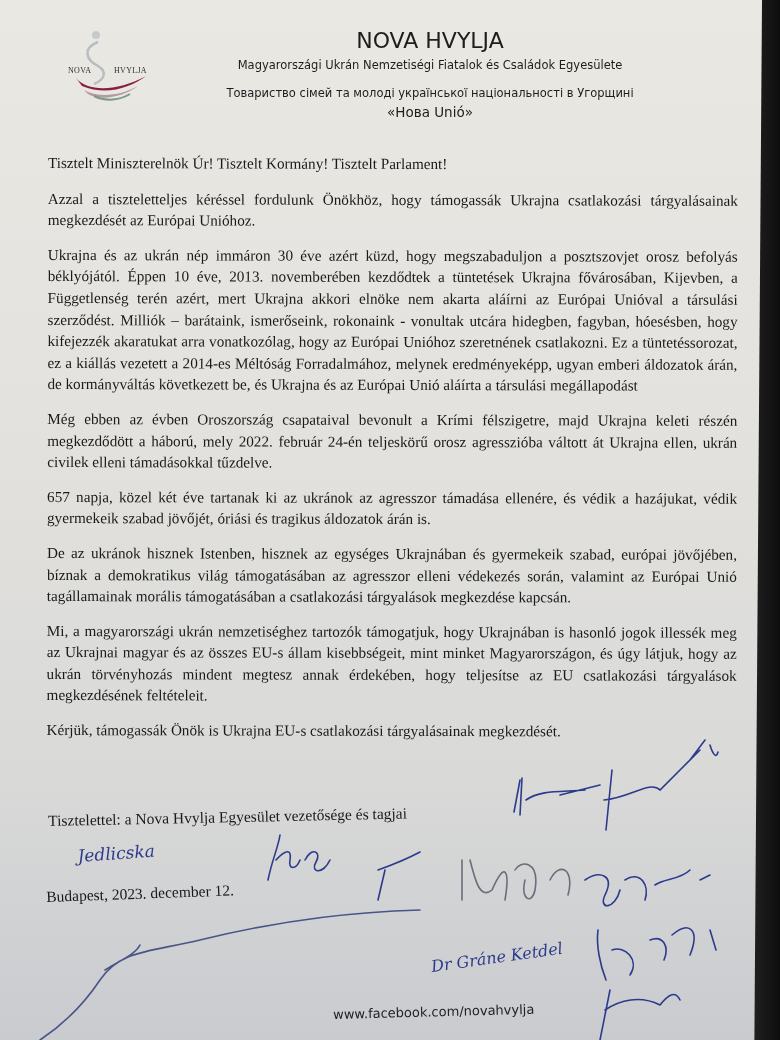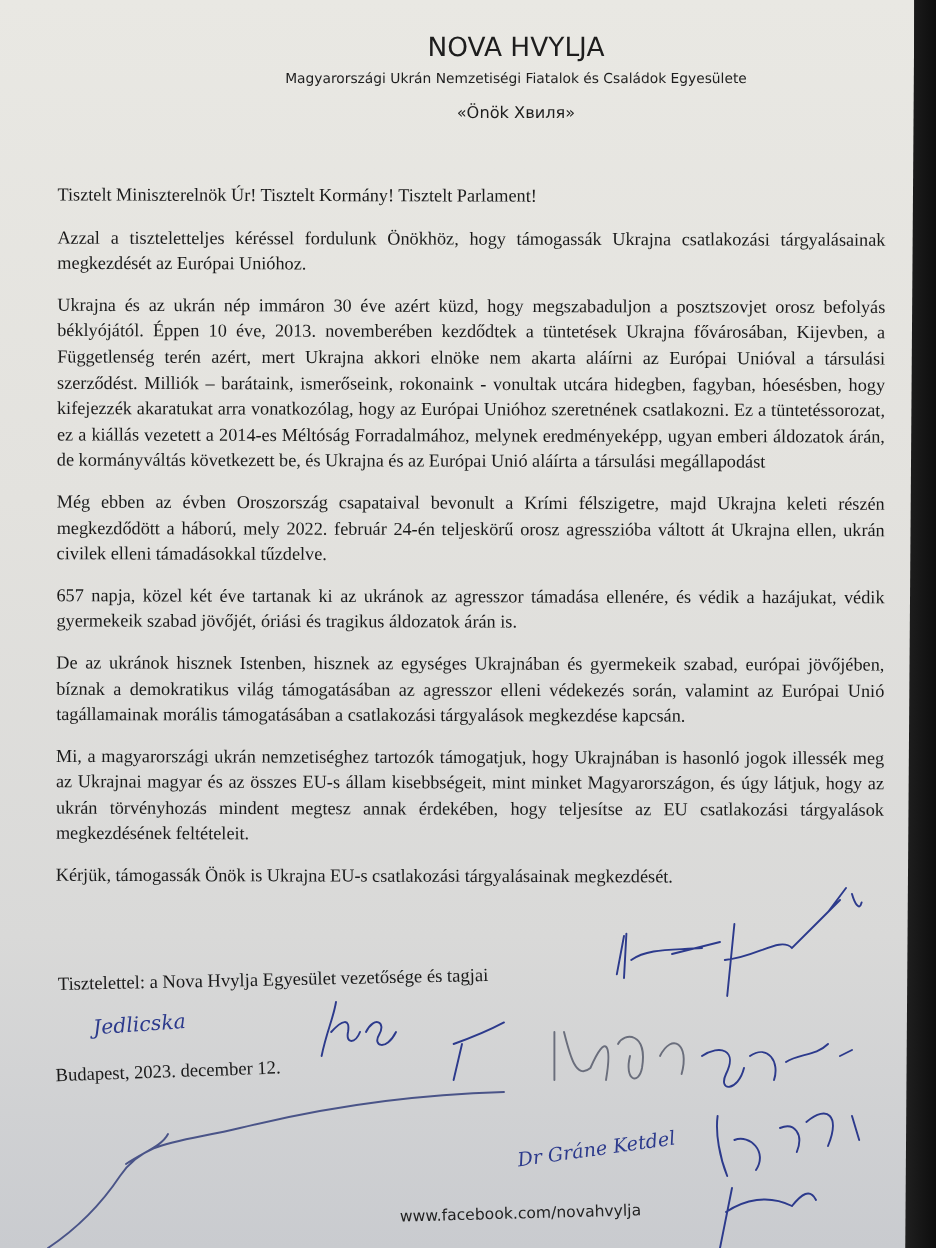--- a/index.html
+++ b/index.html
@@ -37,25 +37,37 @@
   .signatures { position: absolute; left: 0; top: 0; width: 780px; height: 1040px; pointer-events: none; }
   .sig-text { font-family: "DejaVu Serif", serif; font-style: italic; fill: #2c3a8c; }
 </style>
 </head>
 <body>
 
 <div class="dark-edge"></div>
 
 <div class="paper">
 
+  <div class="logo">
+    <svg width="110" height="80" viewBox="0 0 110 80">
+      <circle cx="28" cy="9" r="4" fill="#c7cacd"></circle>
+      <path d="M30 16 C 14 22, 18 34, 30 40 C 40 46, 36 54, 26 58" stroke="#b9bcc0" stroke-width="2.5" fill="none"></path>
+      <path d="M8 52 C 20 66, 48 66, 78 50 C 62 62, 38 70, 14 60 Z" fill="#8b1e3f"></path>
+      <path d="M16 64 C 30 72, 52 70, 70 60 C 56 70, 34 76, 20 68 Z" fill="#b39aa3"></path>
+      <path d="M26 70 C 38 76, 52 74, 62 68" stroke="#7a9a8a" stroke-width="2" fill="none"></path>
+    </svg>
+    <span class="logo-text" style="left:0;">NOVA</span>
+    <span class="logo-text" style="left:46px;">HVYLJA</span>
+  </div>
 
   <div class="header-block">
     <div class="org-name">NOVA HVYLJA</div>
     <div class="org-hu">Magyarországi Ukrán Nemzetiségi Fiatalok és Családok Egyesülete</div>
-    <div class="org-ua-name">«Önök Хвиля»</div>
+    <div class="org-ua">Товариство сімей та молоді української національності в Угорщині</div>
+    <div class="org-ua-name">«Нова Unió»</div>
   </div>
 
   <div class="body-text">
     <p class="greeting">Tisztelt Miniszterelnök Úr! Tisztelt Kormány! Tisztelt Parlament!</p>
     <p>Azzal a tiszteletteljes kéréssel fordulunk Önökhöz, hogy támogassák Ukrajna csatlakozási tárgyalásainak megkezdését az Európai Unióhoz.</p>
     <p>Ukrajna és az ukrán nép immáron 30 éve azért küzd, hogy megszabaduljon a posztszovjet orosz befolyás béklyójától. Éppen 10 éve, 2013. novemberében kezdődtek a tüntetések Ukrajna fővárosában, Kijevben, a Függetlenség terén azért, mert Ukrajna akkori elnöke nem akarta aláírni az Európai Unióval a társulási szerződést. Milliók – barátaink, ismerőseink, rokonaink - vonultak utcára hidegben, fagyban, hóesésben, hogy kifejezzék akaratukat arra vonatkozólag, hogy az Európai Unióhoz szeretnének csatlakozni. Ez a tüntetéssorozat, ez a kiállás vezetett a 2014-es Méltóság Forradalmához, melynek eredményeképp, ugyan emberi áldozatok árán, de kormányváltás következett be, és Ukrajna és az Európai Unió aláírta a társulási megállapodást</p>
     <p>Még ebben az évben Oroszország csapataival bevonult a Krími félszigetre, majd Ukrajna keleti részén megkezdődött a háború, mely 2022. február 24-én teljeskörű orosz agresszióba váltott át Ukrajna ellen, ukrán civilek elleni támadásokkal tűzdelve.</p>
     <p>657 napja, közel két éve tartanak ki az ukránok az agresszor támadása ellenére, és védik a hazájukat, védik gyermekeik szabad jövőjét, óriási és tragikus áldozatok árán is.</p>
     <p>De az ukránok hisznek Istenben, hisznek az egységes Ukrajnában és gyermekeik szabad, európai jövőjében, bíznak a demokratikus világ támogatásában az agresszor elleni védekezés során, valamint az Európai Unió tagállamainak morális támogatásában a csatlakozási tárgyalások megkezdése kapcsán.</p>
     <p>Mi, a magyarországi ukrán nemzetiséghez tartozók támogatjuk, hogy Ukrajnában is hasonló jogok illessék meg az Ukrajnai magyar és az összes EU-s állam kisebbségeit, mint minket Magyarországon, és úgy látjuk, hogy az ukrán törvényhozás mindent megtesz annak érdekében, hogy teljesítse az EU csatlakozási tárgyalások megkezdésének feltételeit.</p>

